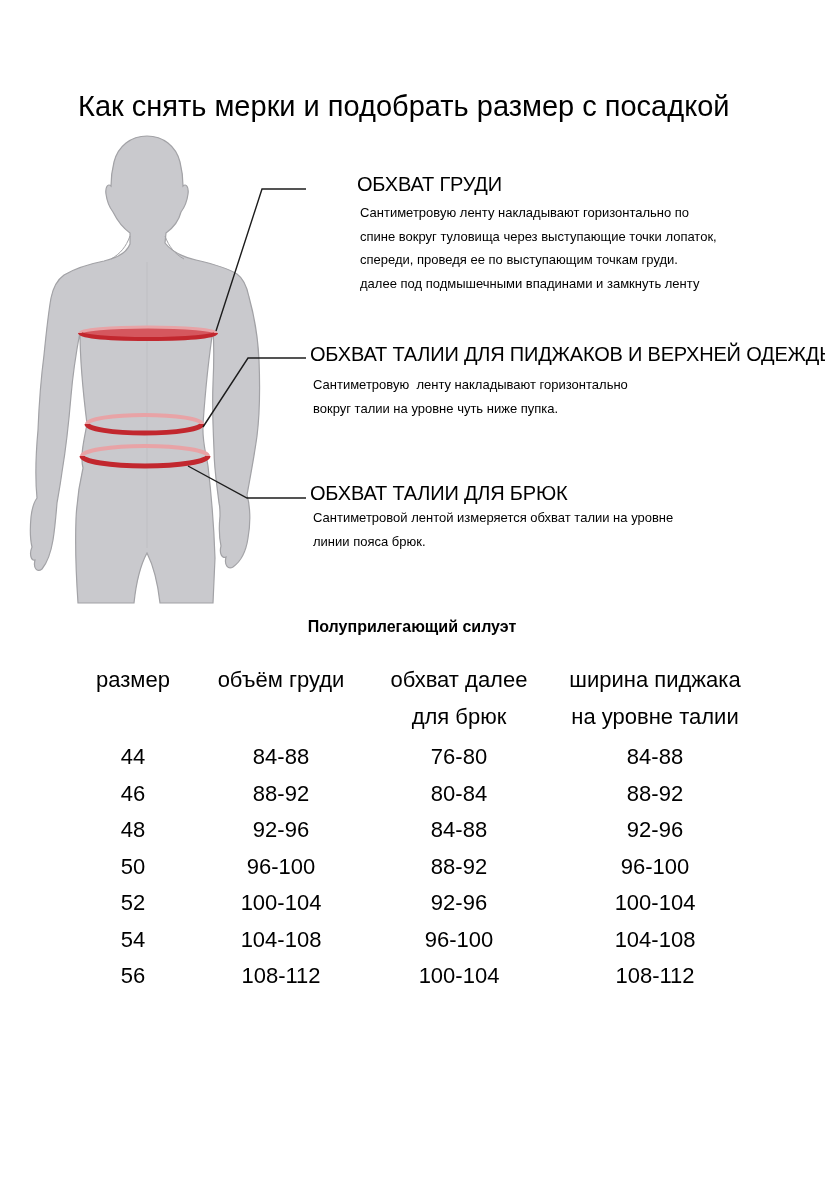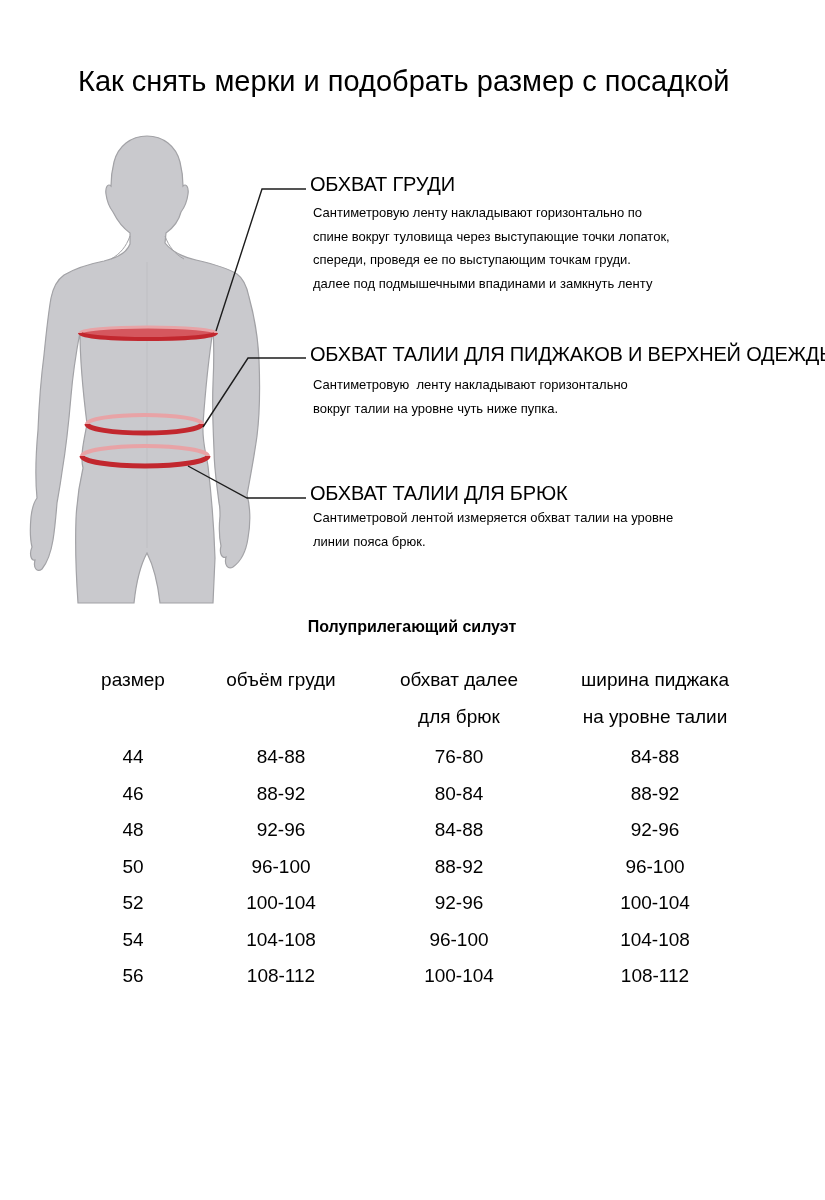--- a/index.html
+++ b/index.html
@@ -1,48 +1,48 @@
 <!DOCTYPE html>
 <html><head>
 <meta charset="utf-8">
 <style>
   html,body { margin:0; padding:0; background:#ffffff; }
   .page {
     position:relative; width:825px; height:1200px; background:#ffffff;
     font-family:"Liberation Sans", sans-serif; color:#000000; overflow:hidden;
   }
   .page-title {
-    position:absolute; left:78px; top:63px; margin:0;
+    position:absolute; left:78px; top:88px; margin:0;
     font-size:29px; font-weight:400; line-height:36px; white-space:nowrap;
   }
   .figure-svg { position:absolute; left:0; top:120px; width:340px; height:490px; }
 
   .callout { position:absolute; left:310px; }
   .callout-heading {
     margin:0; font-size:20px; font-weight:400; line-height:24px;
     letter-spacing:-0.2px; white-space:nowrap;
   }
   .callout-desc { margin-left:3px; }
   .desc-line { font-size:13px; line-height:23.5px; white-space:pre; }
-  .callout-1 { top:172px; }  .callout-1 .callout-desc { margin-top:5px; }
+  .callout-1 { top:172px;margin-left:47px; }  .callout-1 .callout-desc { margin-top:5px; }
   .callout-2 { top:342px; }  .callout-2 .callout-desc { margin-top:7px; }
   .callout-3 { top:481px; }  .callout-3 .callout-desc { margin-top:1px; }
 
   .table-title {
     position:absolute; left:412px; top:612px; margin:0; transform:translateX(-50%);
     font-size:16px; font-weight:700; line-height:30px; white-space:nowrap;
   }
   .size-grid { position:absolute; left:70px; top:661px; width:688px; }
   .grid-row {
     display:grid; grid-template-columns:126px 170px 186px 206px;
     height:37px; align-items:center;
   }
   .grid-row.data { height:36.5px; }
   .data-section { margin-top:4px; }
-  .grid-cell { text-align:center; font-size:19px; line-height:24px; }
+  .grid-cell { text-align:center; font-size:22px; line-height:24px; }
 </style>
 </head>
 <body>
 
 <div class="page">
 
   <h1 class="page-title">Как снять мерки и подобрать размер с посадкой</h1>
 
   <svg class="figure-svg" viewBox="0 120 340 490">
 

